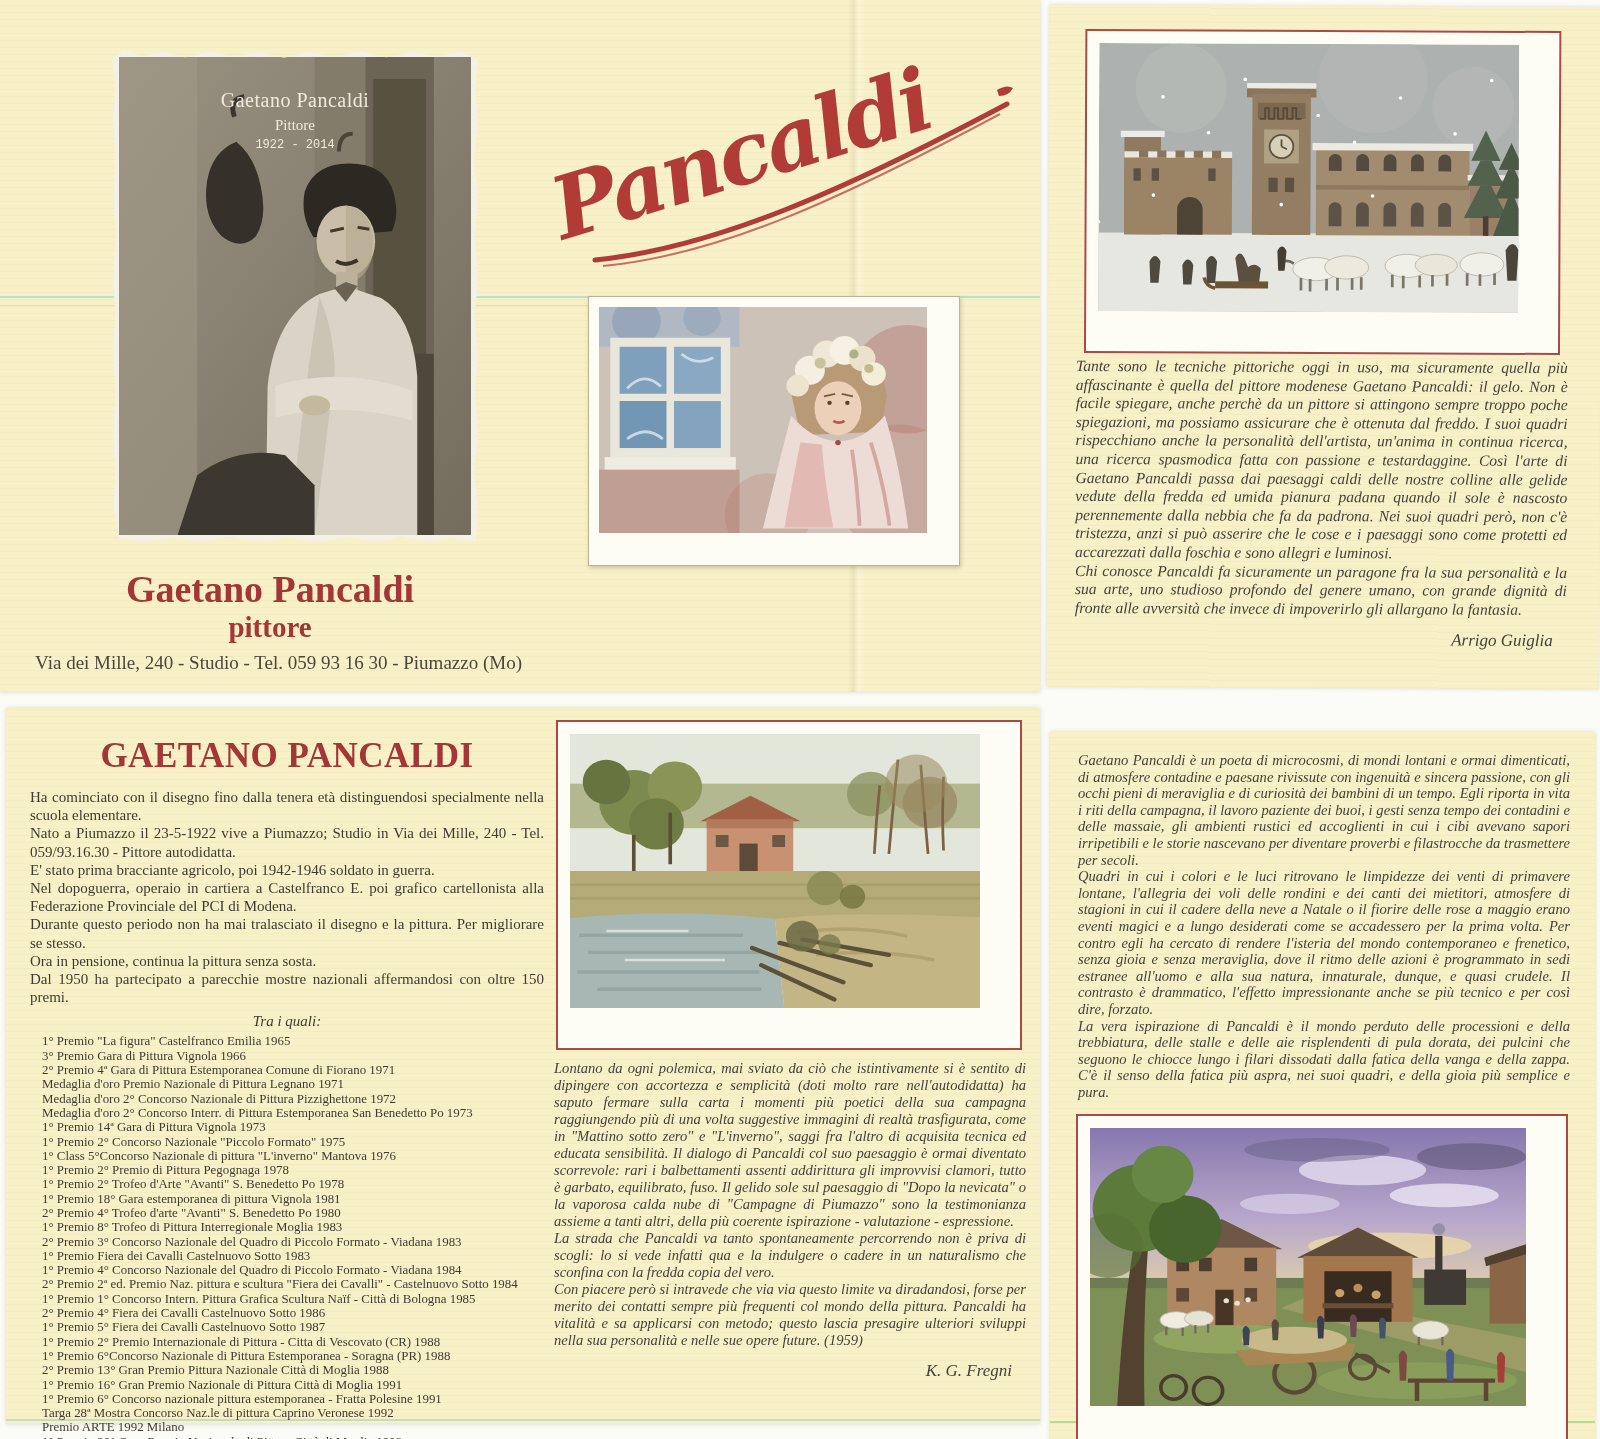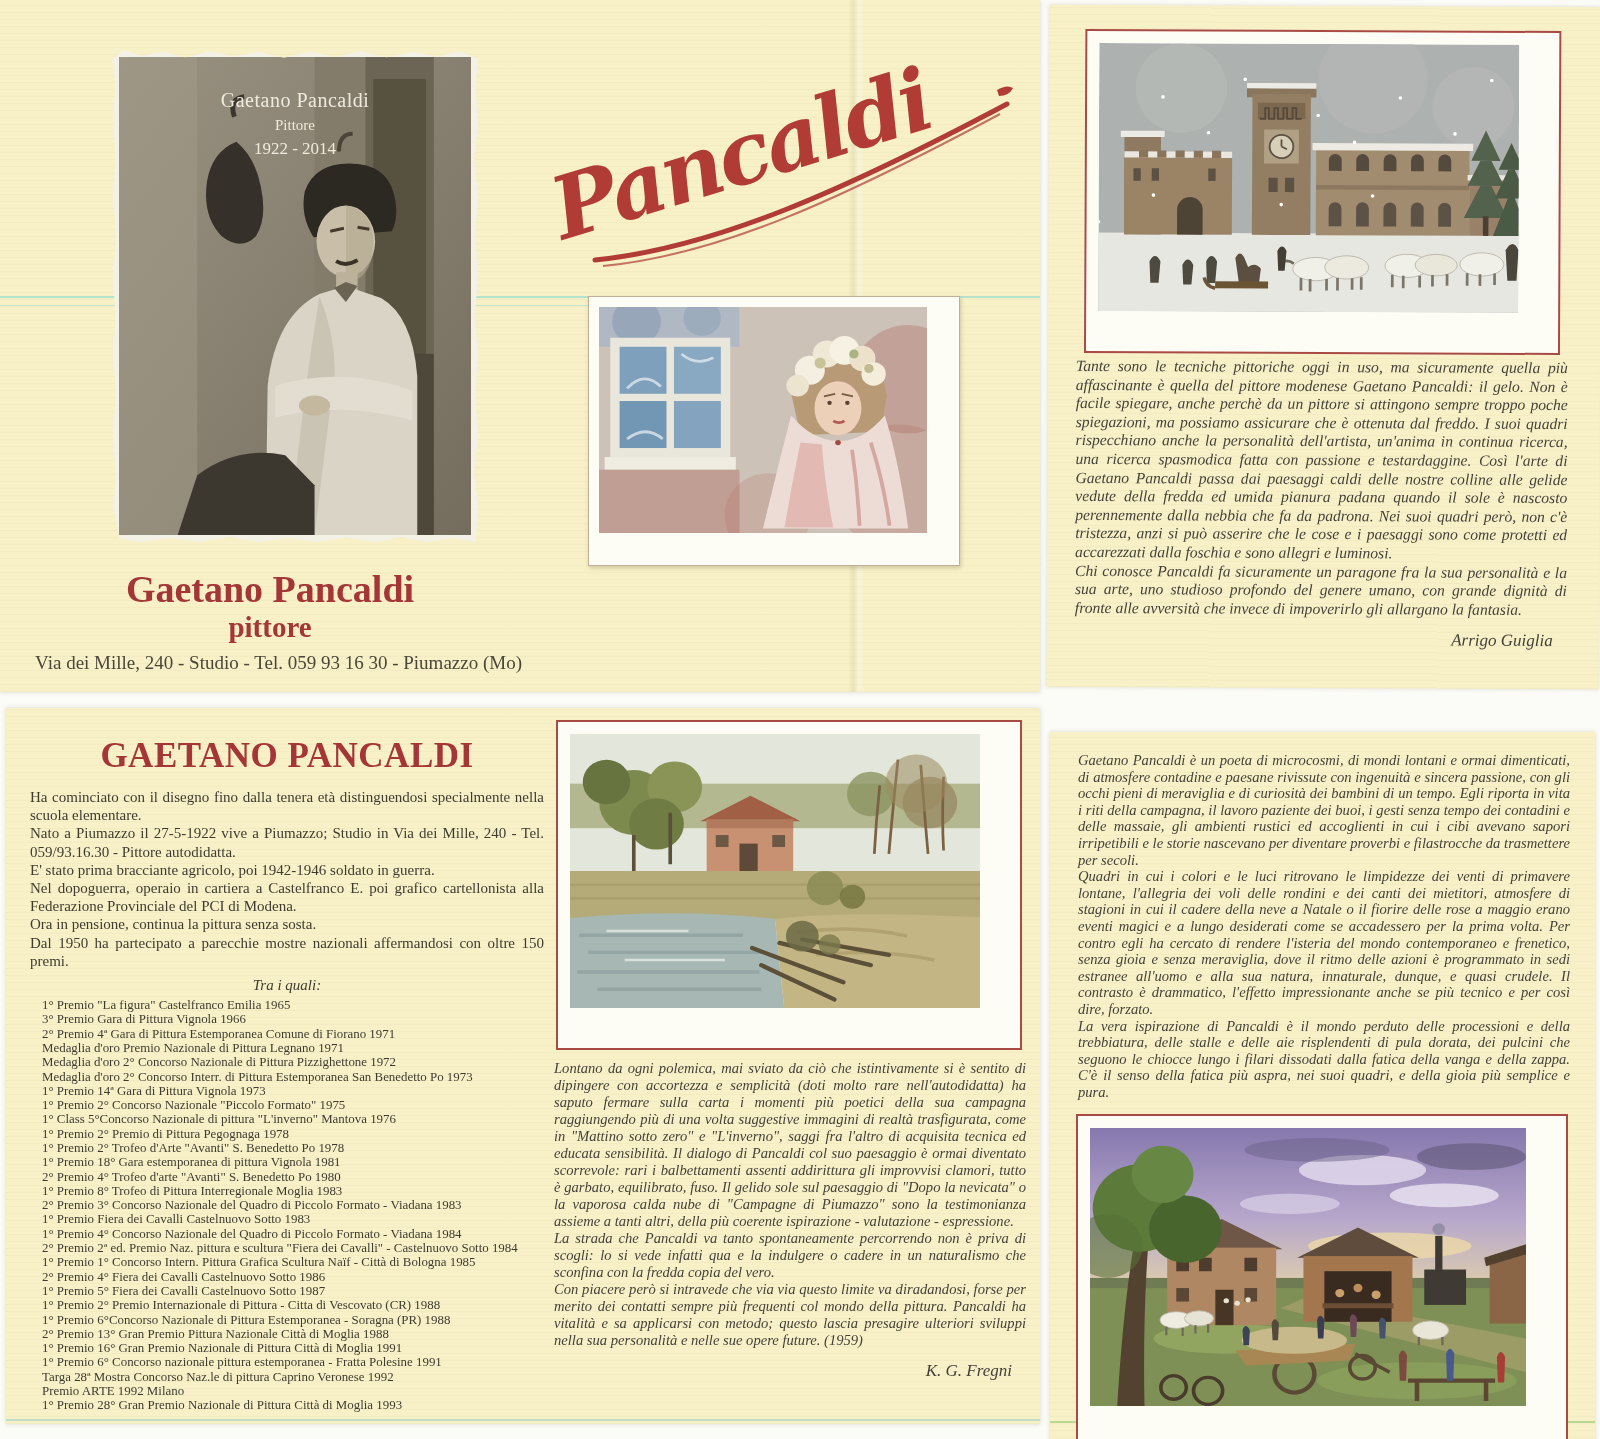--- a/index.html
+++ b/index.html
@@ -13,21 +13,21 @@
   .panel-c{left:6px;top:708px;width:1034px;height:716px;}
   .panel-d{left:1050px;top:712px;width:545px;height:727px;margin-top:20px;}
 
   
   .photo-frame{position:absolute;left:112px;top:50px;width:366px;height:492px;background:#f4f1e6;
     clip-path:polygon(0% 2%,3% 0%,8% 1.2%,14% .3%,20% 1.5%,27% .2%,33% 1.3%,40% .4%,47% 1.6%,54% .3%,61% 1.4%,68% .2%,75% 1.5%,82% .4%,89% 1.3%,95% .2%,100% 1.8%,99.3% 8%,100% 15%,99% 22%,100% 30%,99.2% 38%,100% 46%,99.1% 54%,100% 62%,99.2% 70%,100% 78%,99% 86%,100% 93%,99.4% 100%,93% 99.2%,86% 100%,79% 99%,72% 100%,64% 99.1%,56% 100%,48% 99.2%,40% 100%,32% 99%,24% 100%,16% 99.2%,8% 100%,2% 99.3%,.4% 93%,1% 86%,.2% 78%,1.1% 70%,.3% 62%,1% 54%,.2% 46%,1.2% 38%,.3% 30%,1% 22%,.2% 14%,1% 7%);}
   .photo-frame svg{position:absolute;left:7px;top:7px;width:352px;height:478px;}
   .photo-caption{position:absolute;left:0;top:36px;width:100%;text-align:center;color:#eeeadd;line-height:1.45;}
   .photo-caption .pc-name{font-size:20px;letter-spacing:.5px;}
   .photo-caption .pc-role{font-size:15px;}
-  .photo-caption .pc-years{font-size:17px;}
+  .photo-caption .pc-years{font-size:12px;font-family:Liberation Mono, monospace;}
 
   .name-block{position:absolute;left:18px;top:570px;width:504px;text-align:center;}
   .name-block .big-name{font-size:38px;font-weight:bold;color:#a43635;line-height:1.05;}
   .name-block .big-sub{font-size:29px;font-weight:bold;color:#a43635;line-height:1.2;}
   .name-block .addr{font-size:19px;color:#4b463a;margin-top:7px;text-align:right;}
 
   .signature-block{position:absolute;left:545px;top:52px;width:486px;height:240px;}
 
   .art-frame{position:absolute;background:#fdfcf5;}
   .frame-red{border:2px solid #a94b44;padding:12px;}
@@ -241,23 +241,24 @@
     </div>
   </div>
 
   <div class="panel panel-c">
     <div class="artifact art-teal"></div>
 
     <div class="bl-col">
       <div class="bl-heading">GAETANO PANCALDI</div>
       <div class="bio">
           <div class="list-line">Ha cominciato con il disegno fino dalla tenera età distinguendosi specialmente nella scuola elementare.</div>
-          <div class="list-line">Nato a Piumazzo il 27-5-1922 vive a Piumazzo; Studio in Via dei Mille, 240 - Tel. 059/93.16.30 - Pittore autodidatta.</div>
+          <div class="list-line">Nato a Piumazzo il 23-5-1922 vive a Piumazzo; Studio in Via dei Mille, 240 - Tel. 059/93.16.30 - Pittore autodidatta.</div>
           <div class="list-line">E' stato prima bracciante agricolo, poi 1942-1946 soldato in guerra.</div>
           <div class="list-line">Nel dopoguerra, operaio in cartiera a Castelfranco E. poi grafico cartellonista alla Federazione Provinciale del PCI di Modena.</div>
+          <div class="list-line">Durante questo periodo non ha mai tralasciato il disegno e la pittura. Per migliorare se stesso.</div>
           <div class="list-line">Ora in pensione, continua la pittura senza sosta.</div>
           <div class="list-line">Dal 1950 ha partecipato a parecchie mostre nazionali affermandosi con oltre 150 premi.</div>
         </div>
       <div class="awards-title">Tra i quali:</div>
       <div class="awards">
           <div class="list-line">1° Premio "La figura" Castelfranco Emilia 1965</div>
           <div class="list-line">3° Premio Gara di Pittura Vignola 1966</div>
           <div class="list-line">2° Premio 4ª Gara di Pittura Estemporanea Comune di Fiorano 1971</div>
           <div class="list-line">Medaglia d'oro Premio Nazionale di Pittura Legnano 1971</div>
           <div class="list-line">Medaglia d'oro 2° Concorso Nazionale di Pittura Pizzighettone 1972</div>

